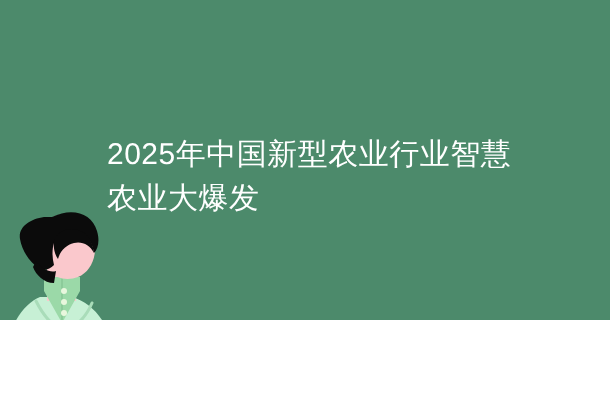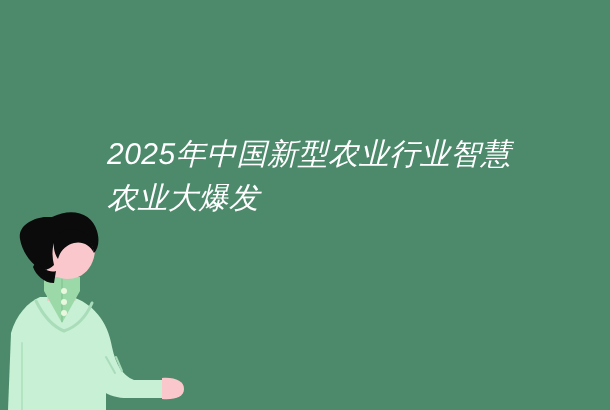--- a/index.html
+++ b/index.html
@@ -8,24 +8,23 @@
   }
   body {
     width: 610px;
     height: 410px;
     overflow: hidden;
     font-family: "Liberation Sans", "DejaVu Sans", sans-serif;
   }
   #banner {
     position: relative;
     width: 610px;
-    height: 410px;
+    height: 320px;
     background: #4c8a6b;
     overflow: hidden;
-    font-style: italic;
   }
   #title-block {
     position: absolute;
     left: 107px;
     top: 133px;
     width: 420px;
     color: #ffffff;
     font-size: 30px;
     line-height: 44px;
     letter-spacing: 0.5px;

